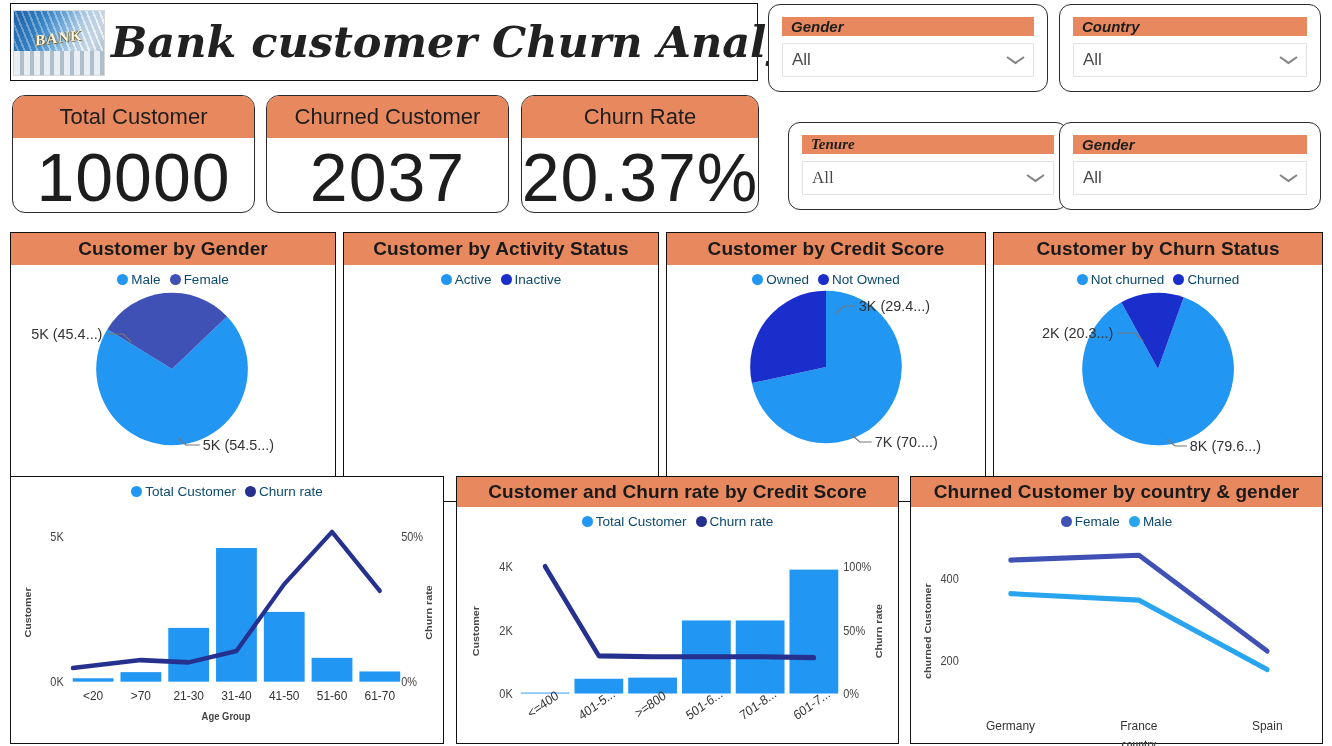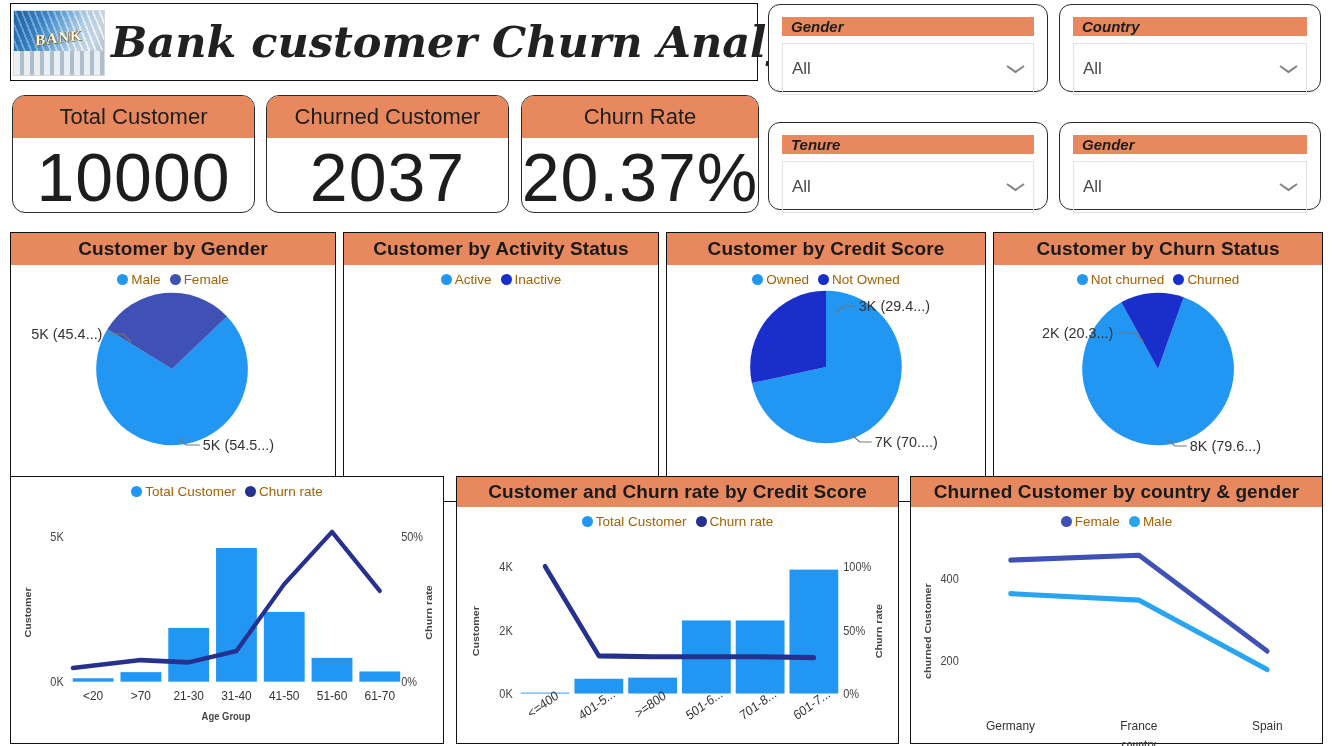--- a/index.html
+++ b/index.html
@@ -94,50 +94,50 @@
     padding: 12px 13px;
   }
   .slicer-label {
     background: #e8885f;
     font-style: italic; font-weight: 700;
     font-size: 15px; color: #1d1d1d;
     padding: 1px 9px; display: block;
     white-space: nowrap;
   }
   .slicer-box {
-    margin-top: 7px; height: 52px;
+    margin-top: 7px; height: 34px;
     border: 1px solid #e2e2e2;
     display: flex; align-items: center;
     justify-content: space-between;
     padding: 0 9px;
   }
   .slicer-value { font-size: 17px; color: #4a4a4a; }
   .chev { width: 17px; height: 10px; position: relative; opacity: .75; }
   .chev::before, .chev::after {
     content: ""; position: absolute; top: 1px; width: 11px; height: 2px; background: #5a5a5a;
   }
   .chev::before { left: 0; transform: rotate(35deg); transform-origin: left center; }
   .chev::after  { right: 0; transform: rotate(-35deg); transform-origin: right center; }
 
   #slicer-gender-1  { left: 768px;  top: 4px;   width: 280px; height: 88px; }
   #slicer-country   { left: 1059px; top: 4px;   width: 262px; height: 88px; }
-  #slicer-tenure    { left: 768px;  top: 122px; width: 280px; height: 88px; }
+  #slicer-tenure    { left: 788px;  top: 122px; width: 280px; height: 88px; font-family: Liberation Serif, serif; }
   #slicer-gender-2  { left: 1059px; top: 122px; width: 262px; height: 88px; }
 
   
   .pie-panel { top: 232px; height: 270px; }
   .pie-panel .panel-title { height: 32px; line-height: 32px; font-size: 19px; }
   #pie-gender   { left: 10px;  width: 326px; }
   #pie-activity { left: 343px; width: 316px; }
   #pie-credit   { left: 666px; width: 320px; }
   #pie-churn    { left: 993px; width: 330px; }
 
   .legend {
     display: flex; justify-content: center; align-items: center;
-    gap: 9px; margin-top: 7px; font-size: 13.5px; color: #a16207;
+    gap: 9px; margin-top: 7px; font-size: 13.5px; color: #0c4a6e;
   }
   .legend-item { display: flex; align-items: center; gap: 3px; white-space: nowrap; }
   .legend-dot { width: 11px; height: 11px; border-radius: 50%; flex: 0 0 auto; }
 
   .pie-body { position: relative; height: 164px; }
   .pie-svg { position: absolute; left: 0; top: 0; width: 100%; height: 100%; overflow: visible; }
   .pie-cal { font-size: 14.5px; fill: #333; font-family: "Liberation Sans", sans-serif; }
 
   
   .combo-panel { top: 476px; height: 268px; }

